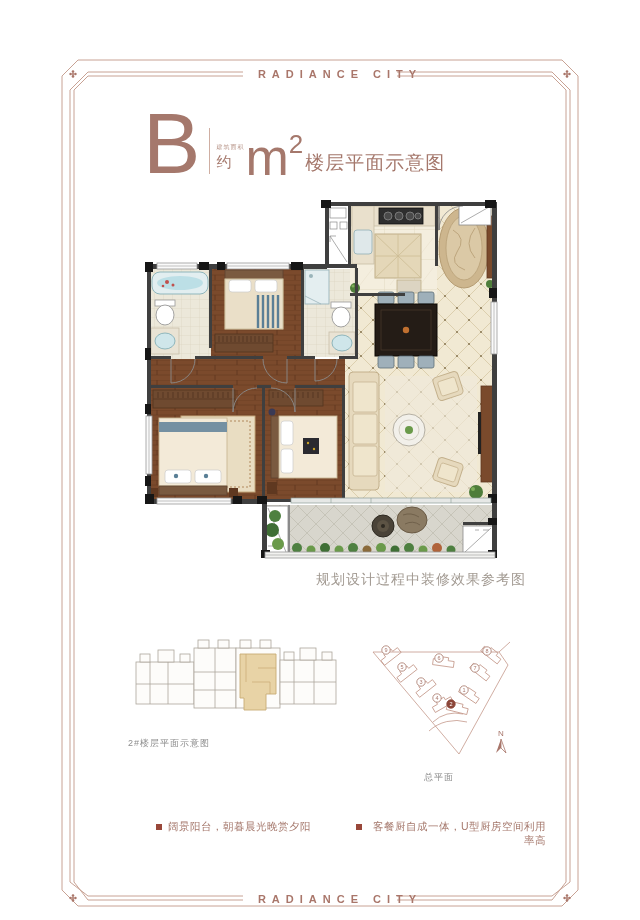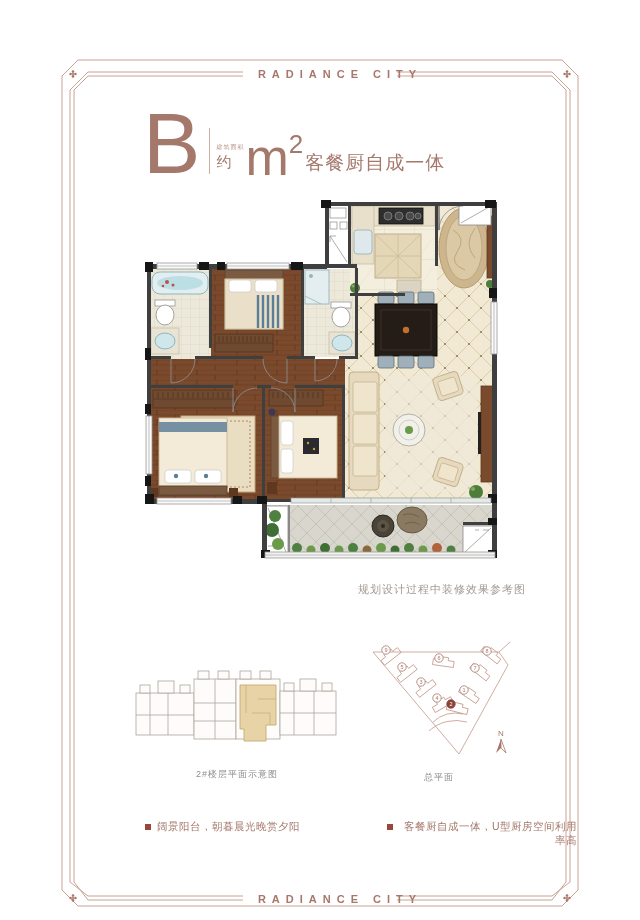--- a/index.html
+++ b/index.html
@@ -16,31 +16,31 @@
   .title .tdiv{width:1px;height:46px;background:#cfae a2;background:#cfaea2;margin:0 0 5px 9px;}
   .approx-stack{display:flex;flex-direction:column;align-items:flex-start;margin:0 1px 7px 6px;}
   .approx-stack .tiny{font-size:6px;letter-spacing:1px;color:#b79488;margin-bottom:1px;}
   .approx-stack .yue{font-size:15px;}
   .title .num{font-size:52px;line-height:0.8;letter-spacing:-1px;}
   .title .unit-m{font-size:52px;line-height:0.8;}
   .title .sup2{font-size:26px;line-height:0.8;transform:translateY(-24px);display:inline-block;}
   .title .rooms{font-size:19px;letter-spacing:1px;margin:0 0 3px 2px;}
   
   .floorplan{position:absolute;left:145px;top:200px;}
-  .fp-caption{position:absolute;top:571px;right:134px;font-size:11px;color:#a29a92;letter-spacing:1px;margin-top:11px;}
+  .fp-caption{position:absolute;top:571px;right:134px;font-size:14px;color:#a29a92;letter-spacing:1px;}
   
-  .schematic-wrap{position:absolute;left:128px;top:655px;width:218px;text-align:center;}
+  .schematic-wrap{position:absolute;left:128px;top:624px;width:218px;}
   .siteplan-wrap{position:absolute;left:363px;top:636px;width:152px;text-align:center;}
   .diagram-caption{font-size:9px;color:#8e8e8e;letter-spacing:1px;margin-top:5px;}
   .badge circle{fill:#fff;stroke:#b08478;stroke-width:0.9;}
   .badge text{fill:#a8766b;font-size:5.5px;text-anchor:middle;font-family:"Liberation Sans","DejaVu Sans",sans-serif;}
   .badge.hl circle{fill:#8b4538;stroke:#8b4538;}
   .badge.hl text{fill:#fff;}
   
-  .features{position:absolute;left:145px;top:820px;display:flex;gap:42px;}
+  .features{position:absolute;left:156px;top:820px;display:flex;}
   .fcol{width:200px;}
   .fcol+.fcol{width:190px;text-align:right;}
   .feat{display:flex;align-items:flex-start;margin-bottom:9px;font-size:10.5px;color:#a5786c;letter-spacing:0.5px;}
   .feat .sq{flex:0 0 auto;width:6px;height:6px;background:#99473a;margin:4px 6px 0 0;}
 </style>
 </head>
 <body>
 
 <div class="page">
 
@@ -93,21 +93,21 @@
 
   <div class="title">
     <span class="b">B</span>
     <span class="tdiv"></span>
     <span class="approx-stack">
       <span class="tiny">建筑面积</span>
       <span class="yue">约</span>
     </span>
     <span class="unit-m">m</span>
     <span class="sup2">2</span>
-    <span class="rooms">客餐厨自成一体</span>
+    <span class="rooms">楼层平面示意图</span>
   </div>
 
   <svg class="floorplan" width="360" height="366" viewBox="0 0 360 366">
     <defs>
       <pattern id="wood" width="40" height="10" patternUnits="userSpaceOnUse">
         <rect width="40" height="10" fill="#7b4a2c"></rect>
         <path d="M0 0H40 M0 5H40" stroke="#693d22" stroke-width="0.8"></path>
         <path d="M12 0V5 M30 5V10" stroke="#5d351d" stroke-width="0.8"></path>
       </pattern>
       <pattern id="tile" width="24" height="24" patternUnits="userSpaceOnUse">

